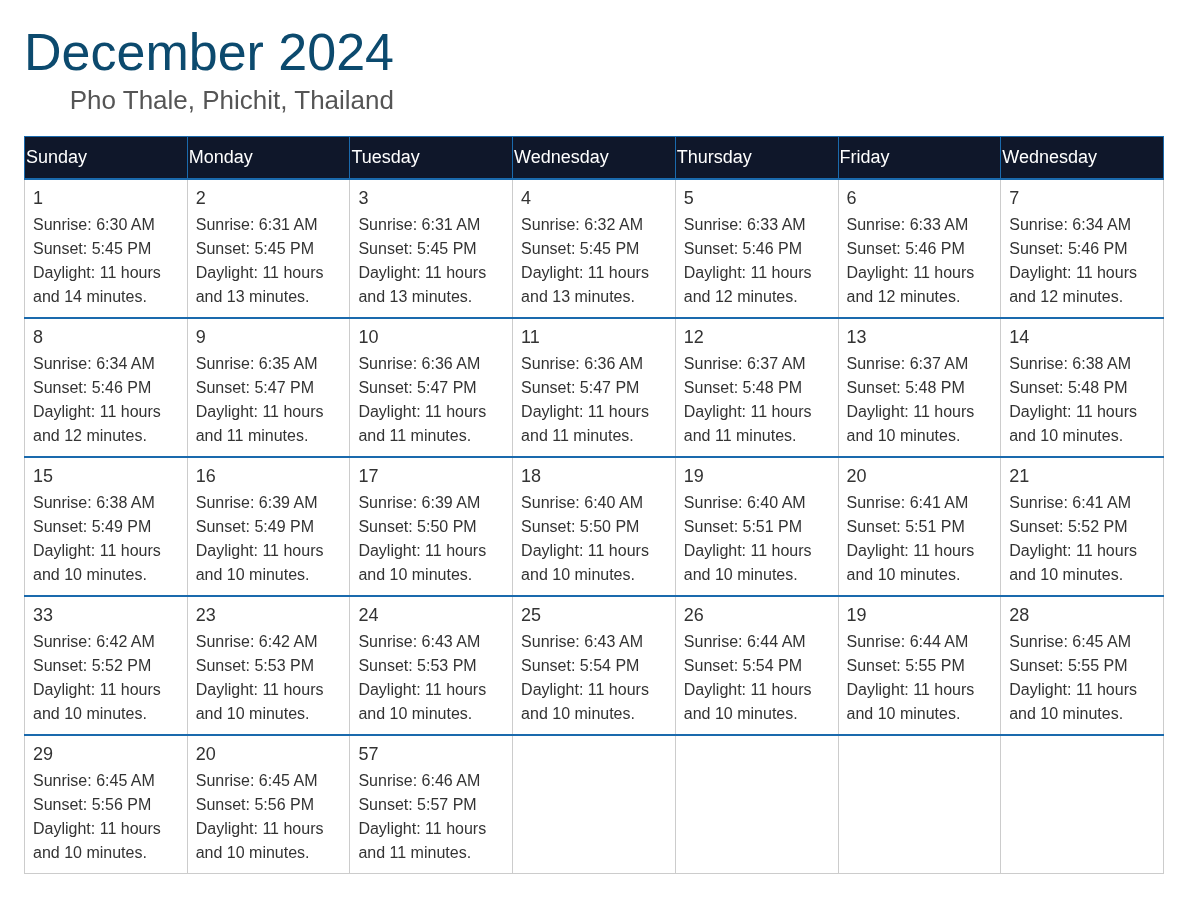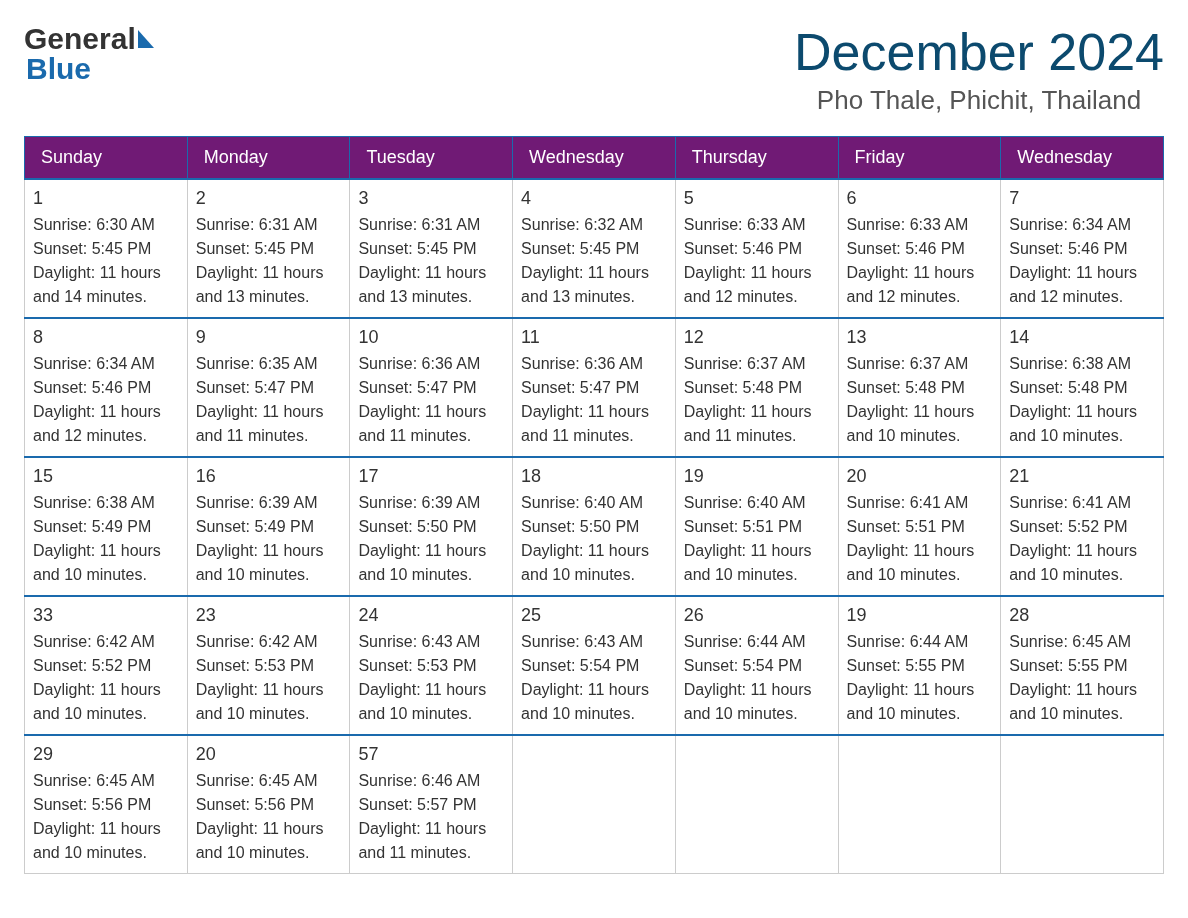--- a/index.html
+++ b/index.html
@@ -20,31 +20,30 @@
     .month-title {
       font-size: 52px;
       font-weight: normal;
       color: #0c4a6e;
       line-height: 1.1;
     }
     .location-title {
       font-size: 26px;
       color: #555;
       margin-top: 4px;
-      text-align: center;
     }
     .calendar {
       width: 100%;
       border-collapse: collapse;
       table-layout: fixed;
     }
     .calendar thead th {
-      background: #701a75;
+      background: #0f172a;
       color: #fff;
-      padding: 10px 16px;
+      padding: 10px 1px;
       font-size: 18px;
       font-weight: normal;
       text-align: left;
       border: 1px solid #1a6aad;
     }
     .calendar tbody td {
       vertical-align: top;
       padding: 8px;
       border: 1px solid #ccc;
       border-top: 2px solid #1a6aad;
@@ -97,27 +96,20 @@
       border-color: transparent transparent transparent #1a6aad;
       display: inline-block;
       margin-left: 2px;
       transform: rotate(0deg);
     }
   </style>
 </head>
 <body>
 
 <div class="header">
-  <div class="logo-wrapper">
-    <div class="logo-line1">
-      <span>General</span>
-      <span class="arrow-icon"></span>
-    </div>
-    <div class="logo-line2">Blue</div>
-  </div>
   <div class="title-section">
     <div class="month-title">December 2024</div>
     <div class="location-title">Pho Thale, Phichit, Thailand</div>
   </div>
 </div>
 
 <table class="calendar">
   <thead>
     <tr>
     <th>Sunday</th>

